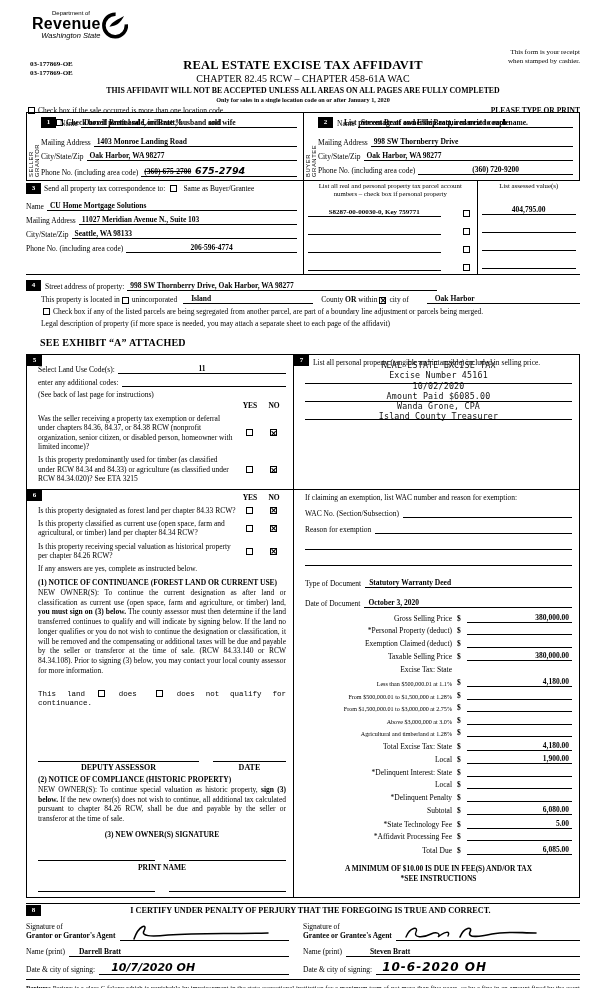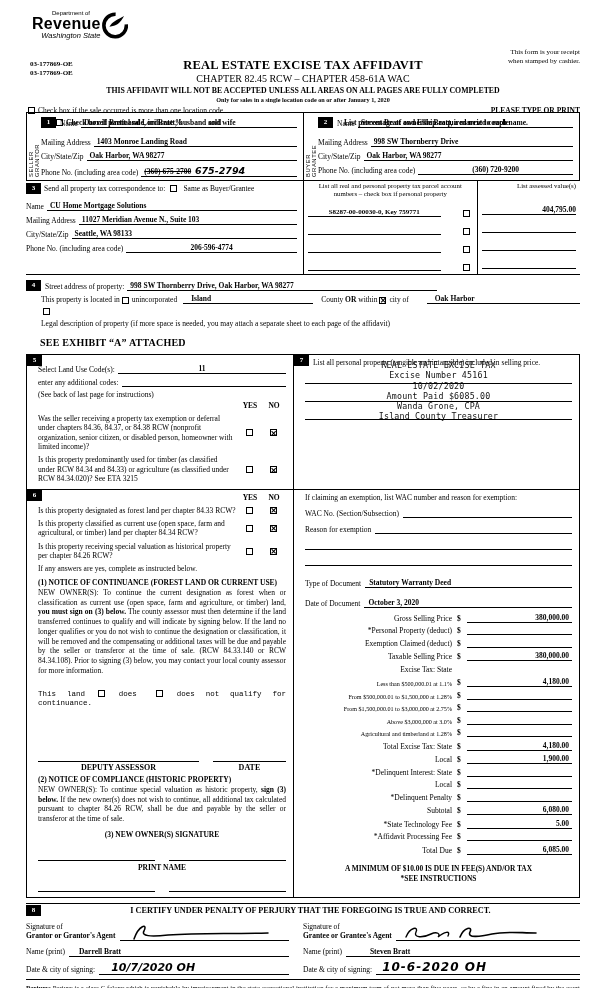--- a/index.html
+++ b/index.html
@@ -45,21 +45,21 @@
   .fline .vline { flex:1; border-bottom:1px solid #000; font-weight:bold; padding:0 3px; min-height:9px; white-space:nowrap; }
   .fline .vline.center { text-align:center; }
   .strike { text-decoration:line-through; }
   .hand { font-family:"DejaVu Sans",sans-serif; font-style:italic; font-weight:bold; font-size:9.5px; }
 
   
   .sec3 { display:flex; border-bottom:1px solid #000; }
   .sec3-left { width:50%; padding:2px 6px 4px 0; }
   .sec3-left .top { display:flex; align-items:center; gap:3px; }
   .parcel-col { width:31.5%; border-left:1px solid #000; border-right:1px solid #000; padding:1px 4px 3px 4px; text-align:center; }
-  .assessed-col { width:18.5%; padding:1px 4px 3px 4px; text-align:right; }
+  .assessed-col { width:18.5%; padding:1px 4px 3px 4px; text-align:center; }
   .col-head { font-size:6.8px; line-height:1.25; }
   .prow { display:flex; align-items:flex-end; margin-top:9px;gap:20px; }
   .prow .vline { flex:1; border-bottom:1px solid #000; font-weight:bold; min-height:9px; font-size:7px; }
   .arow { border-bottom:1px solid #000; font-weight:bold; min-height:9px; margin-top:9px; }
 
   
   .sec4 { padding:3px 0 0 0; }
   .s4line { margin-top:3px; }
   .inl-val { border-bottom:1px solid #000; font-weight:bold; padding:0 8px; }
   .exhibit { font-weight:bold; font-size:10px; margin:9px 0 6px 14px; letter-spacing:0.2px; }
@@ -284,21 +284,21 @@
       <span>This property is located in</span>
       <span class="cb"></span>
       <span>unincorporated</span>
       <span class="inl-val" style="flex:0 0 130px; margin-left:6px">Island</span>
       <span style="margin-left:8px">County</span>&nbsp;<span class="bold">OR</span>&nbsp;<span>within</span>
       <span class="cb" data-checked="true"></span>
       <span>city of</span>
       <span class="inl-val" style="flex:1; margin-left:18px">Oak Harbor</span>
     </div>
     <div class="s4line" style="padding-left:15px">
-      <span class="cb"></span>
+      <span class="cb"></span><span>Check box if any of the listed parcels are being segregated from another parcel, are part of a boundary line adjustment or parcels being merged.</span>
     </div>
     <div class="s4line" style="padding-left:15px">
       <span>Legal description of property (if more space is needed, you may attach a separate sheet to each page of the affidavit)</span>
     </div>
     <div class="exhibit">SEE EXHIBIT “A” ATTACHED</div>
   </div>
 
   <div class="main">
 
     <div class="cell r1 lc">
@@ -363,21 +363,21 @@
         <span class="qbox"><span class="cb" data-checked="true"></span></span>
       </div>
       <div class="qrow">
         <span class="qtext">Is this property receiving special valuation as historical property per chapter 84.26 RCW?</span>
         <span class="qbox"><span class="cb" data-checked="false"></span></span>
         <span class="qbox"><span class="cb" data-checked="true"></span></span>
       </div>
       <div class="para">If any answers are yes, complete as instructed below.</div>
       <div class="para">
         <span class="bold">(1) NOTICE OF CONTINUANCE (FOREST LAND OR CURRENT USE)</span><br>
-        <span>NEW OWNER(S): To continue the current designation as forest when or classification as current use (open space, farm and agriculture, or timber) land,</span>
+        <span>NEW OWNER(S): To continue the current designation as after land or classification as current use (open space, farm and agriculture, or timber) land,</span>
         <span class="bold">you must sign on (3) below.</span>
         <span>The county assessor must then determine if the land transferred continues to qualify and will indicate by signing below.  If the land no longer qualifies or you do not wish to continue the designation or classification, it will be removed and the compensating or additional taxes will be due and payable by the seller or transferor at the time of sale.  (RCW 84.33.140 or RCW 84.34.108). Prior to signing (3) below, you may contact your local county assessor for more information.</span>
       </div>
       <div class="para sm-gap" style="margin-top:14px">
         <span>This land</span>
         <span class="cb"></span>
         <span>does</span>
         <span class="cb" style="margin-left:8px"></span>
         <span>does not qualify for continuance.</span>
       </div>

